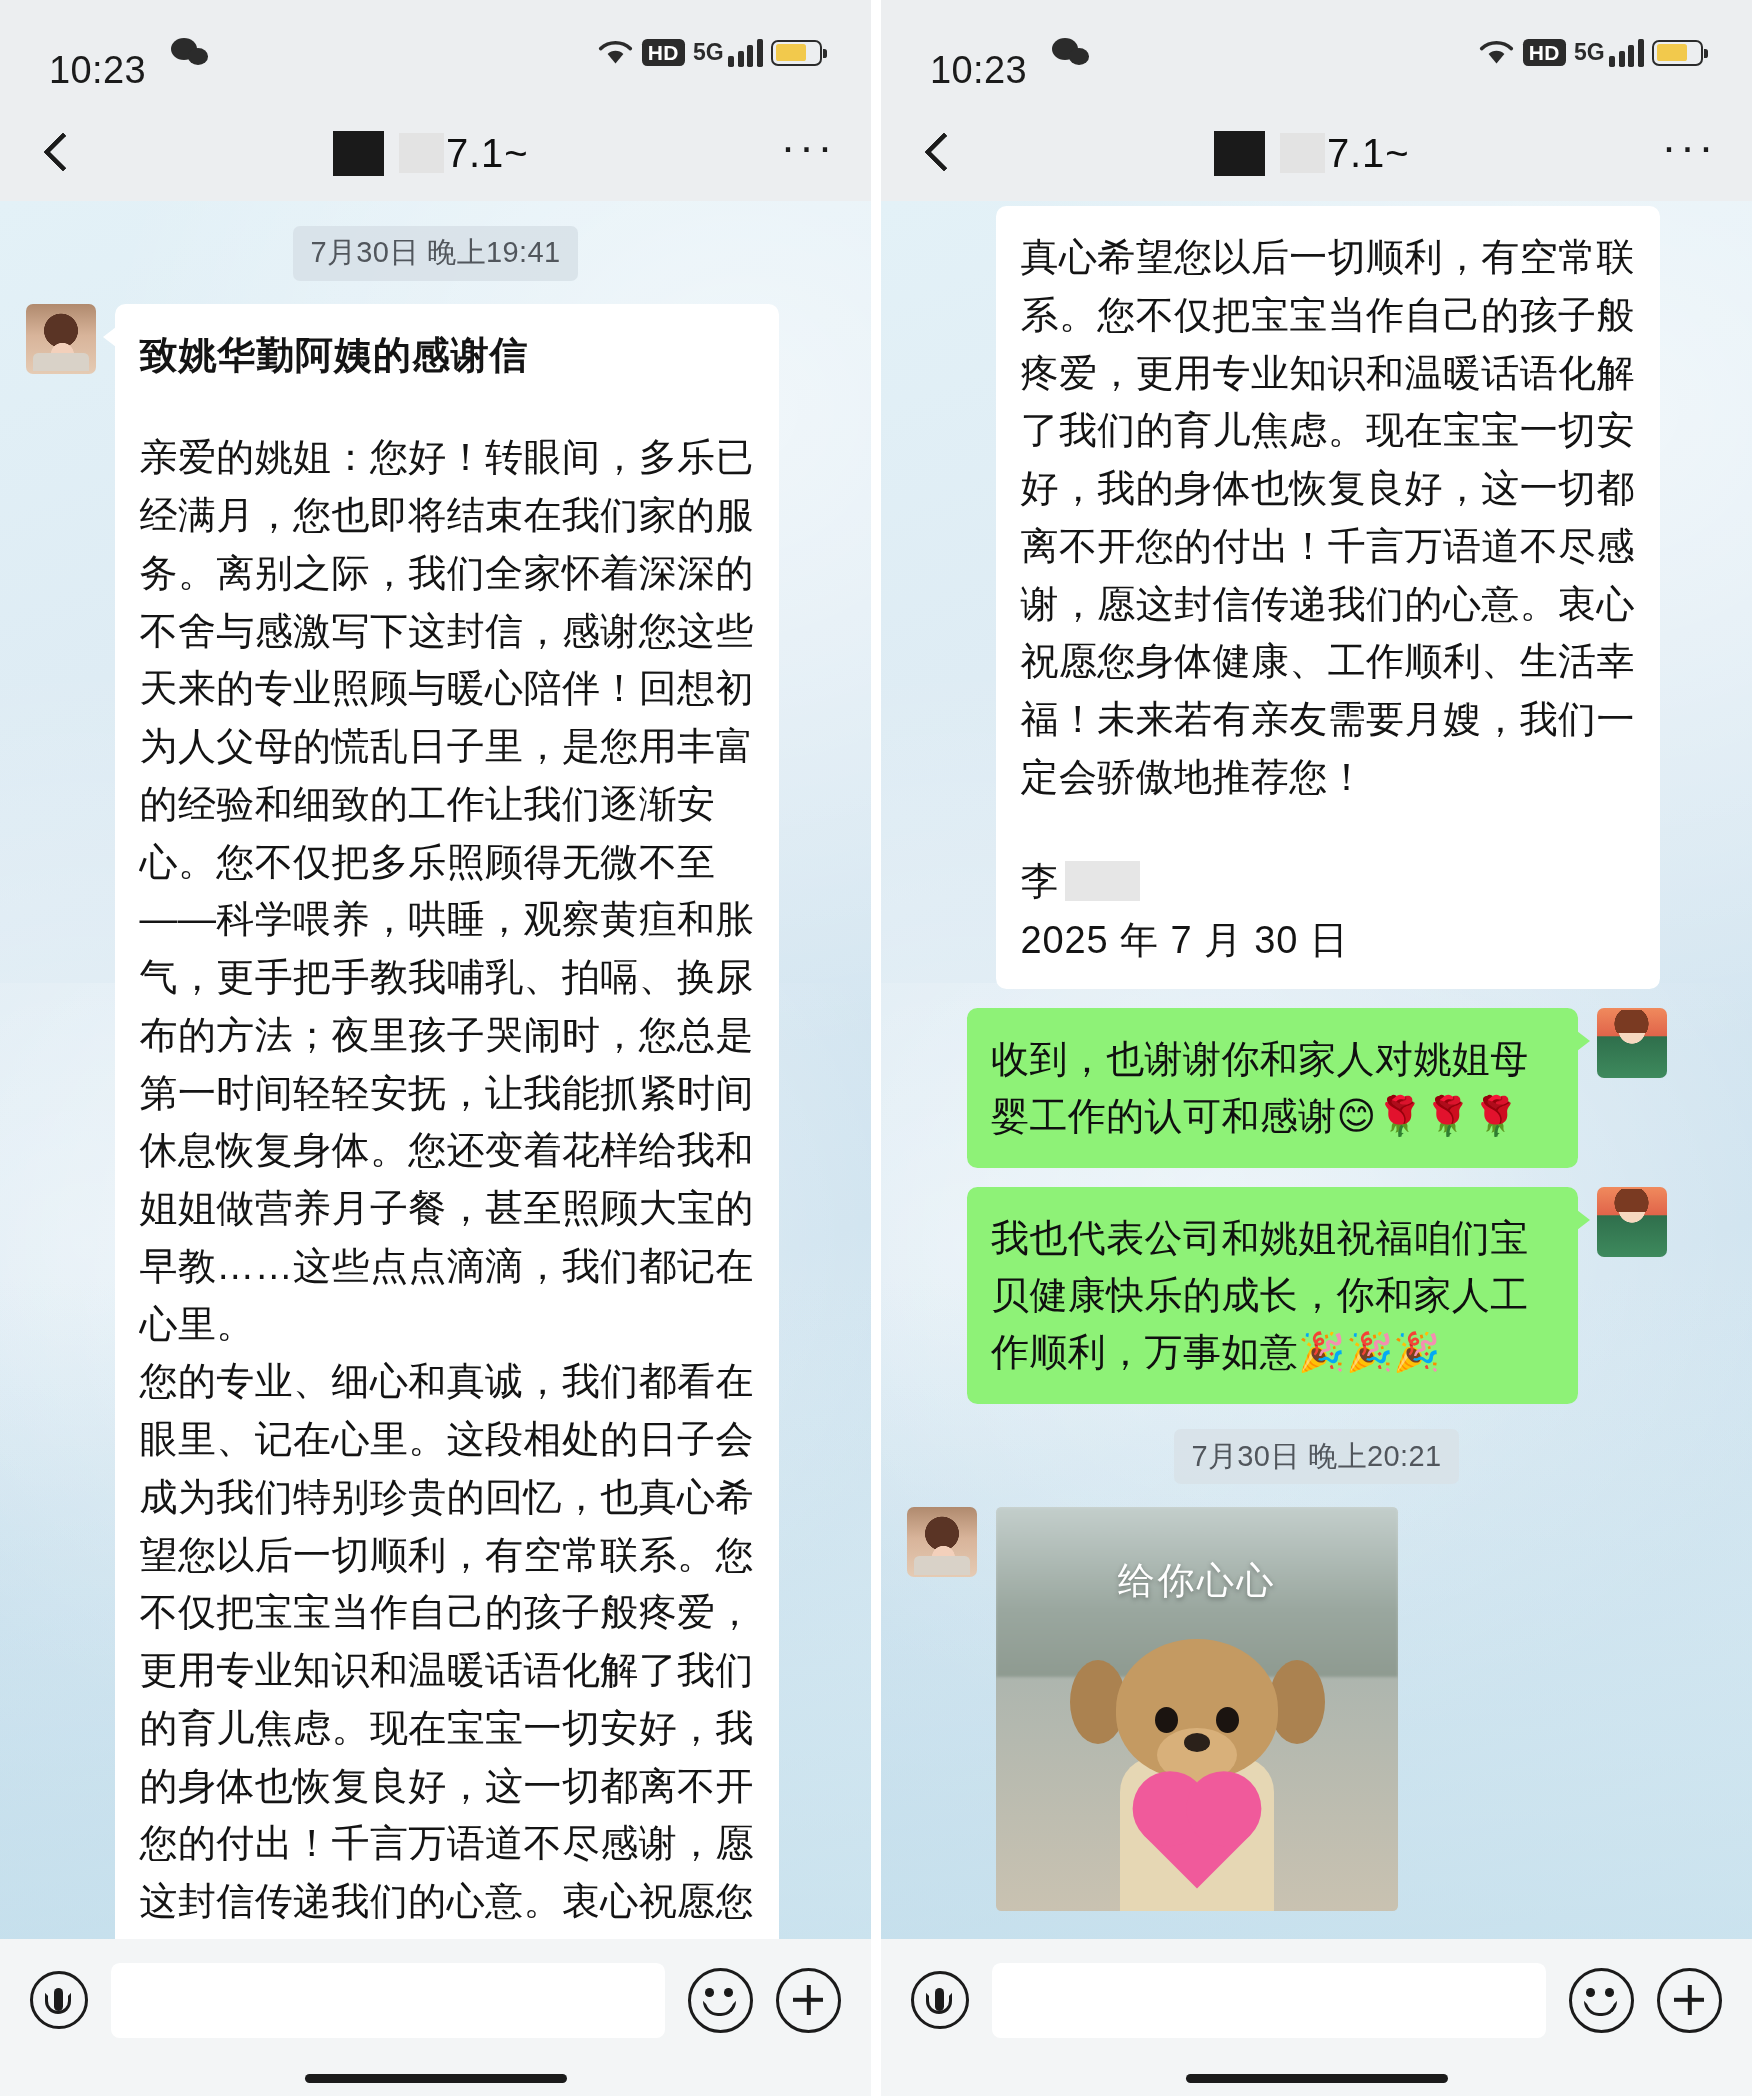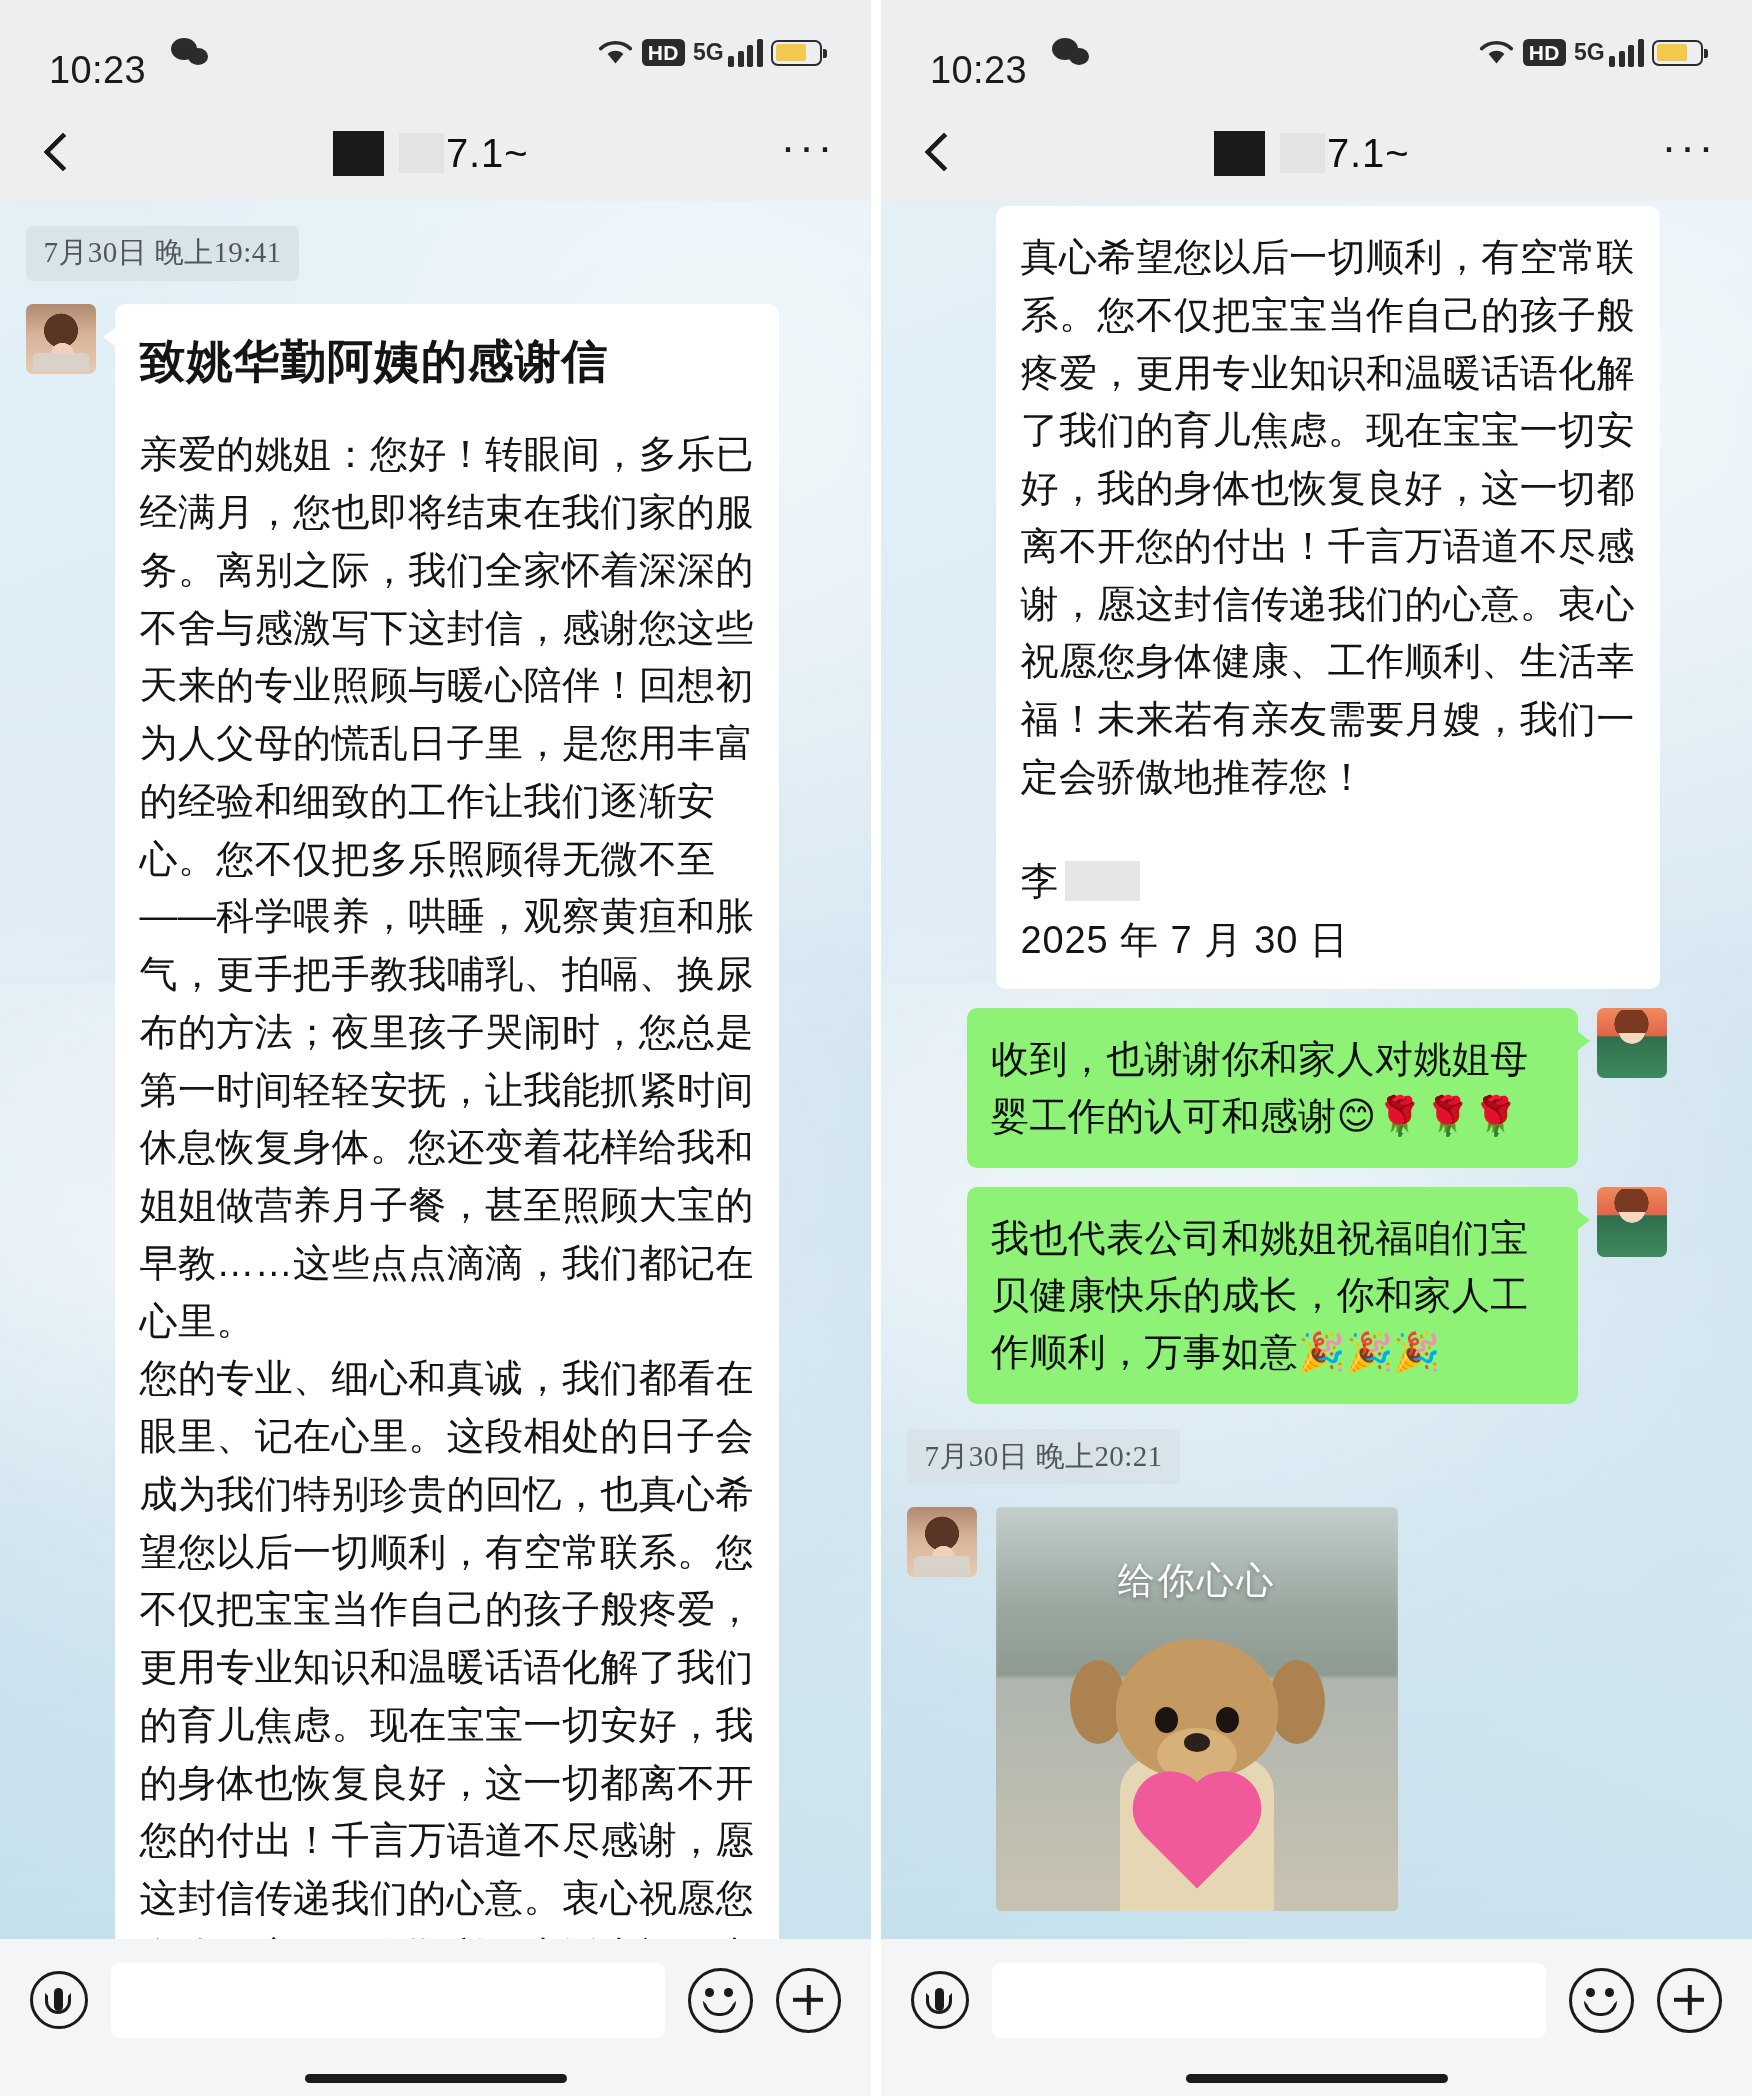--- a/index.html
+++ b/index.html
@@ -207,23 +207,22 @@
     position:absolute;
     left:0; bottom: 0;
     width: 100%; height: 38%;
     background: linear-gradient(0deg, rgba(180,214,231,0.55) 0%, rgba(255,255,255,0) 100%);
     pointer-events:none;
   }
   .chat-inner { position: relative; z-index: 2; }
 
   .timestamp {
     display: flex;
-    justify-content: flex-start;
+    justify-content: center;
     margin: 24.5px 0 23px;
-    font-family: Liberation Serif, serif;
   }
   .timestamp span {
     background: rgba(216,226,232,0.92);
     color: #51565c;
     font-size: 29px;
     padding: 7.9px 17.5px;
     border-radius: 7px;
     letter-spacing: 0.4px;
   }
 
@@ -288,25 +287,25 @@
   }
   .bubble.green::before{
     left: auto;
     right: -12.2px;
     border-right: none;
     border-left: 13px solid #8ef277;
   }
   .bubble.noTail::before { display: none; }
 
   .letter-title {
-    font-size: 46px;
+    font-size: 38px;
     color: #141414;
     font-weight: 700;
     line-height: 1.5;
-    margin-bottom: 30px;
+    margin-bottom: 45px;
     letter-spacing: 0.9px;
   }
   .letter-body {
     font-size: 38px;
     color: #141414;
     line-height: 1.52;
     letter-spacing: 0.4px;
     white-space: pre-wrap;
     word-break: break-all;
   }

